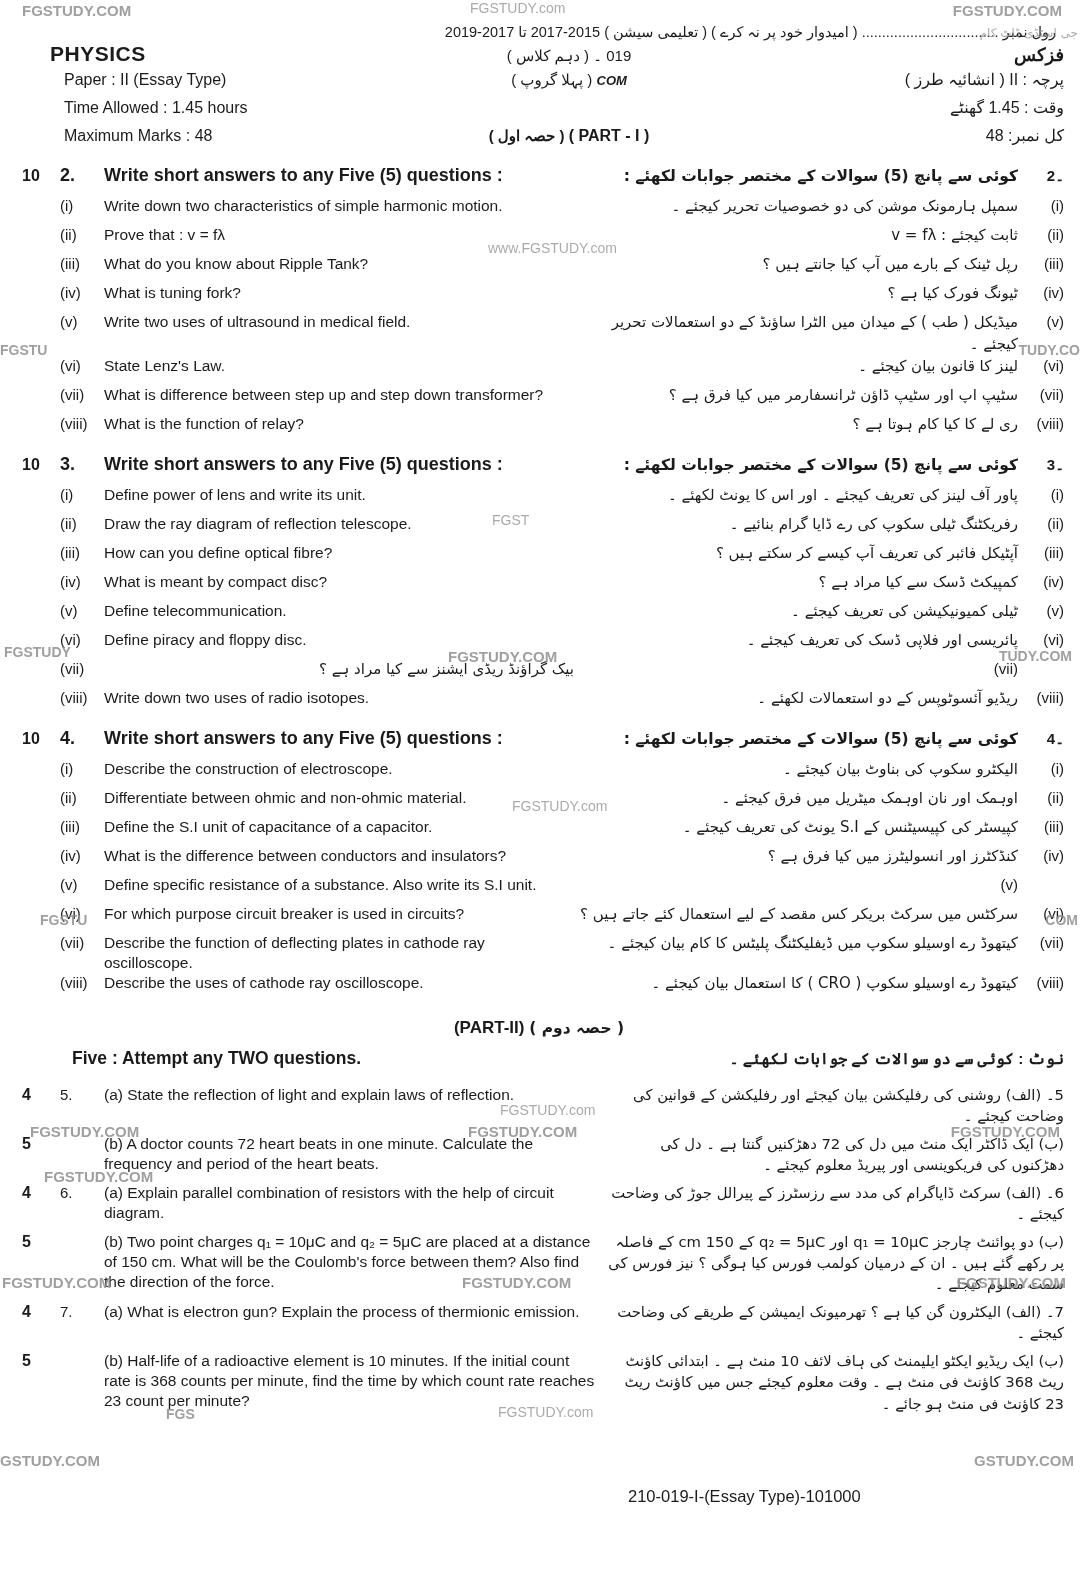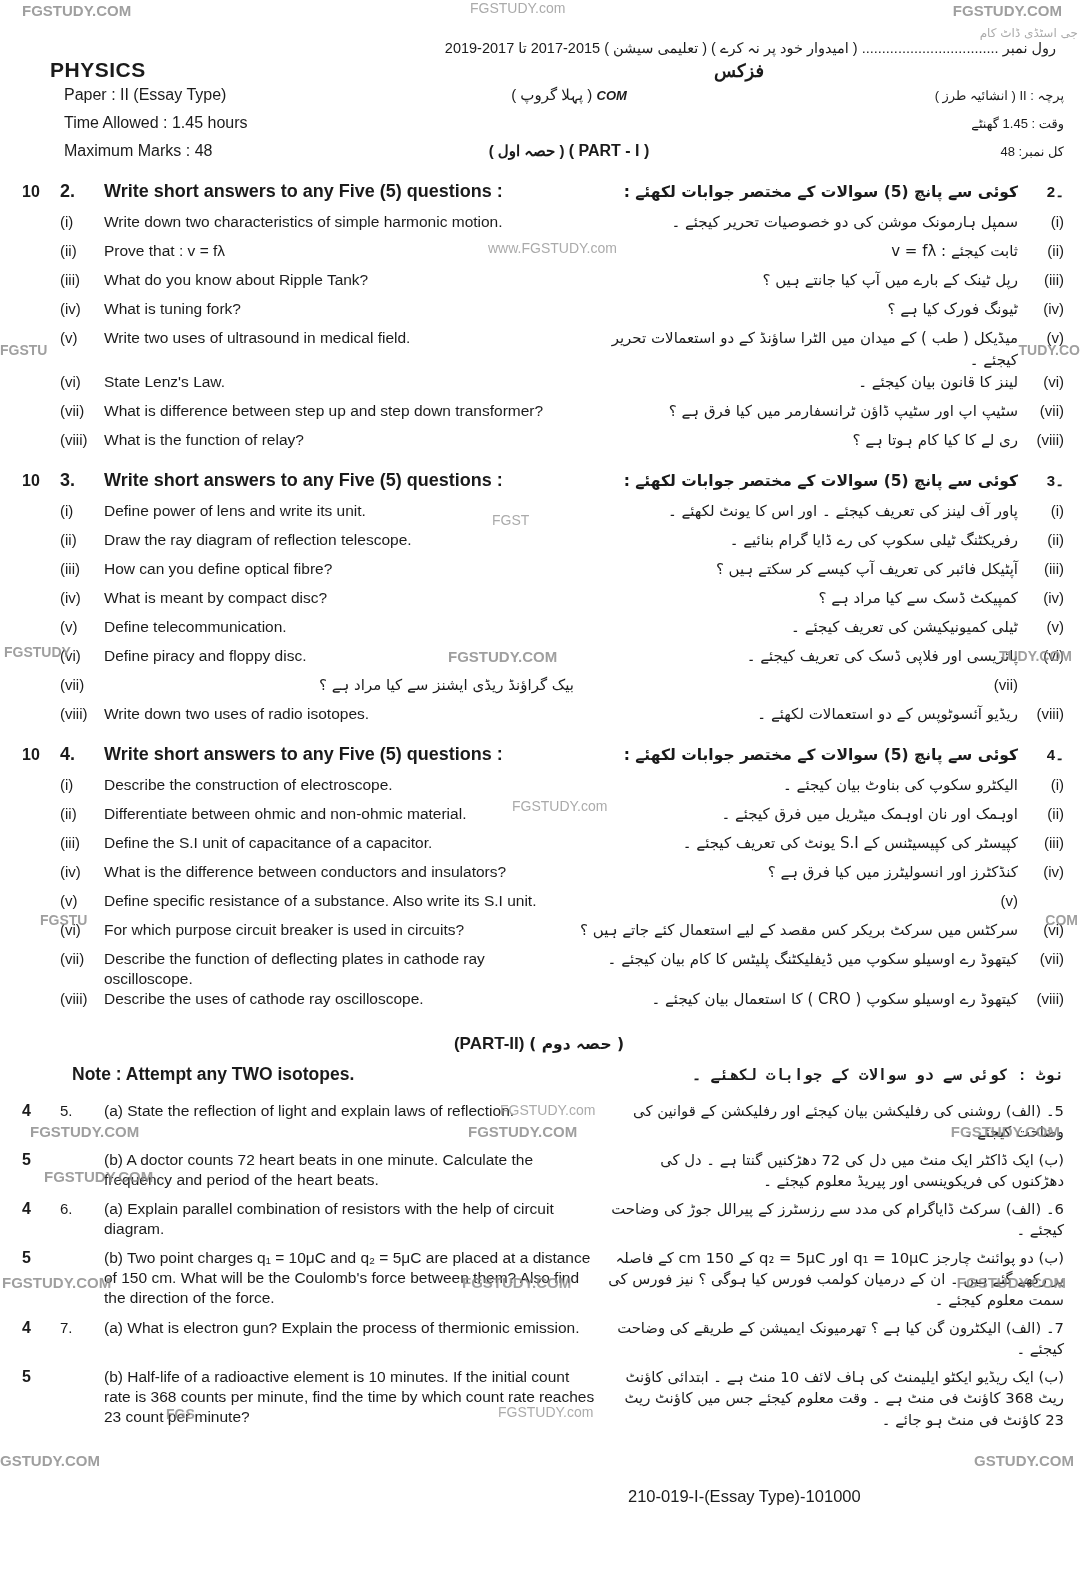--- a/index.html
+++ b/index.html
@@ -1,32 +1,32 @@
 <!DOCTYPE html>
 <html><head>
 <meta charset="utf-8">
 <style>
   *{margin:0;padding:0;box-sizing:border-box}
   html,body{width:1080px;background:#ffffff}
   body{height:1576px;overflow:hidden;position:relative;
        font-family:"Liberation Sans",sans-serif;color:#1b1b1b}
-  .page{position:relative;width:1080px;height:1148px;padding:40px 16px 10px 14px}
+  .page{position:relative;width:1080px;height:1148px;padding:24px 16px 10px 14px}
 
   
   .wm{position:absolute;color:#8f8f8f;font-weight:bold;font-size:14px;
       opacity:.85;white-space:nowrap;pointer-events:none;z-index:3}
   .wm.big{font-size:15px}
   .wm.lite{font-weight:normal;color:#9c9c9c}
 
   
   .roll-line{direction:rtl;text-align:right;font-size:14.5px;padding:0 8px 2px 150px}
   .hrow{display:grid;grid-template-columns:360px 1fr 300px;align-items:baseline;min-height:28px}
   .hl{padding-left:50px;font-size:16px}
   .hc{text-align:center;font-size:15px;direction:rtl}
-  .hr{text-align:right;direction:rtl;font-size:13px}
+  .hr{text-align:right;direction:rtl;font-size:16px}
   .subject-en{font-weight:bold;font-size:21px;letter-spacing:.5px;padding-left:36px}
   .subject-ur{font-weight:bold;font-size:18px}
   .part1{font-weight:bold;font-size:16px;direction:ltr}
   .bold{font-weight:bold}
 
   
   .row{display:grid;grid-template-columns:46px 44px 470px 1fr 46px;
        align-items:baseline;min-height:29px;position:relative;z-index:1}
   .marks{font-weight:bold;font-size:16px;padding-left:8px}
   .rn{font-size:15px}
@@ -38,21 +38,21 @@
   .qhead .en{font-weight:bold;font-size:18px;white-space:nowrap}
   .qhead .ur{font-weight:bold;font-size:15.5px}
   .qhead .rn{font-weight:bold;font-size:18px}
   .qhead .rn-r{font-weight:bold}
 
   
   .part2-line{text-align:center;font-size:17px;font-weight:bold;margin-top:16px;min-height:30px}
   .part2-line .ur-inline{font-family:"DejaVu Sans",sans-serif;font-size:15.5px}
   .note-row{display:grid;grid-template-columns:46px 520px 1fr;align-items:baseline;min-height:30px;margin-bottom:4px}
   .note-en{font-weight:bold;font-size:17.5px;padding-left:12px}
-  .note-ur{text-align:right;direction:rtl;font-family:Liberation Mono, monospace;font-size:15.5px;font-weight:bold}
+  .note-ur{text-align:right;direction:rtl;font-family:Liberation Sans, sans-serif;font-size:15.5px;font-weight:bold}
 
   .prow{display:grid;grid-template-columns:46px 44px 500px 1fr;
         align-items:baseline;min-height:30px;margin-top:6px;position:relative;z-index:1}
   .prow .en{font-size:15.5px}
   .prow .ur{font-size:14.8px}
 
   .footer-code{position:absolute;left:628px;top:1487px;font-size:16.5px;z-index:2}
 </style>
 </head>
 <body>
@@ -83,20 +83,21 @@
   <span class="wm big" style="left:0px;top:1452px">GSTUDY.COM</span>
   <span class="wm big" style="right:6px;top:1452px">GSTUDY.COM</span>
   <span class="wm big" style="left:30px;bottom:8px">FGSTUDY.COM</span>
   <span class="wm big" style="left:468px;bottom:8px">FGSTUDY.COM</span>
   <span class="wm big" style="right:20px;bottom:8px">FGSTUDY.COM</span>
 
   <div class="roll-line">رول نمبر .................................. ( امیدوار خود پر نہ کرے )  ( تعلیمی سیشن )  2015-2017  تا  2017-2019</div>
 
   <div class="hrow">
     <span class="subject-en">PHYSICS</span>
+    <span class="hc">019 ۔ ( دہم کلاس )</span>
     <span class="hr subject-ur">فزکس</span>
   </div>
 
   <div class="hrow">
     <span class="hl">Paper : II  (Essay Type)</span>
     <span class="hc">
       <span class="bold" style="font-style:italic;font-size:13px">COM</span>
       <span>( پہلا گروپ )</span>
     </span>
     <span class="hr">پرچہ :  II ( انشائیہ طرز )</span>
@@ -306,21 +307,21 @@
     <span class="ur">کیتھوڈ رے اوسیلو سکوپ ( CRO ) کا استعمال بیان کیجئے ۔</span>
     <span class="rn-r">(viii)</span>
   </div>
 
   <div class="part2-line">
     <span>(PART-II)</span>
     <span class="ur-inline">( حصہ دوم )</span>
   </div>
   <div class="note-row">
     <span></span>
-    <span class="note-en">Note :  Attempt any TWO isotopes.</span>
+    <span class="note-en">Five :  Attempt any TWO questions.</span>
     <span class="note-ur">نوٹ :  کوئی سے دو سوالات کے جوابات لکھئے ۔</span>
   </div>
 
   <div class="prow">
     <span class="marks">4</span>
     <span class="rn">5.</span>
     <span class="en">(a)  State the reflection of light and explain laws of reflection.</span>
     <span class="ur">5۔ (الف)  روشنی کی رفلیکشن بیان کیجئے اور رفلیکشن کے قوانین کی وضاحت کیجئے ۔</span>
   </div>
   <div class="prow">

